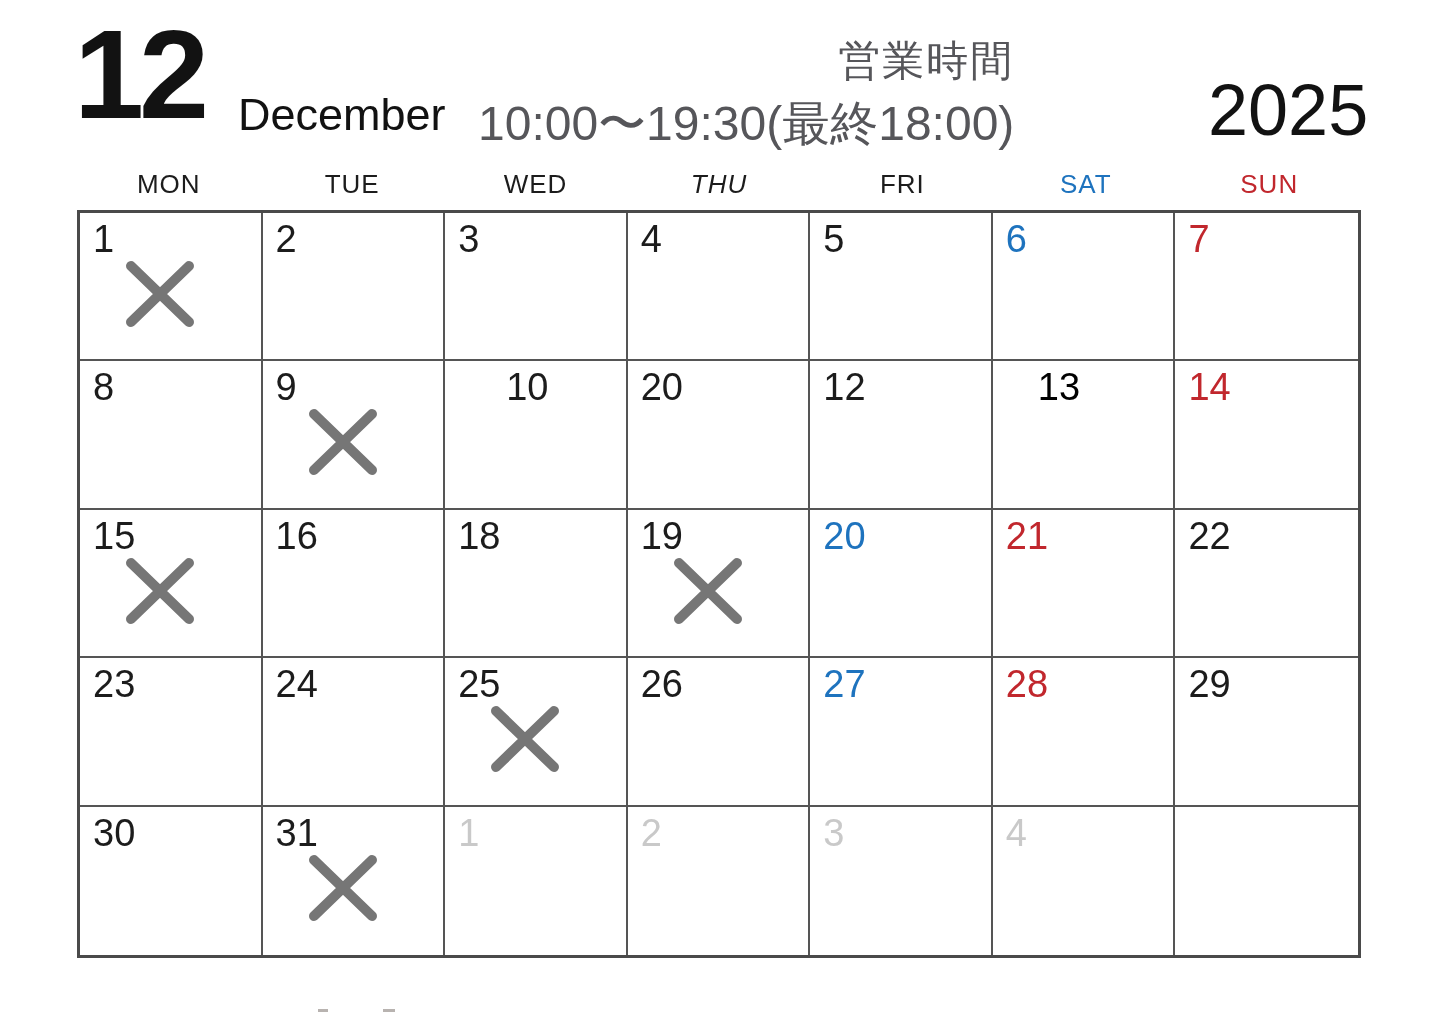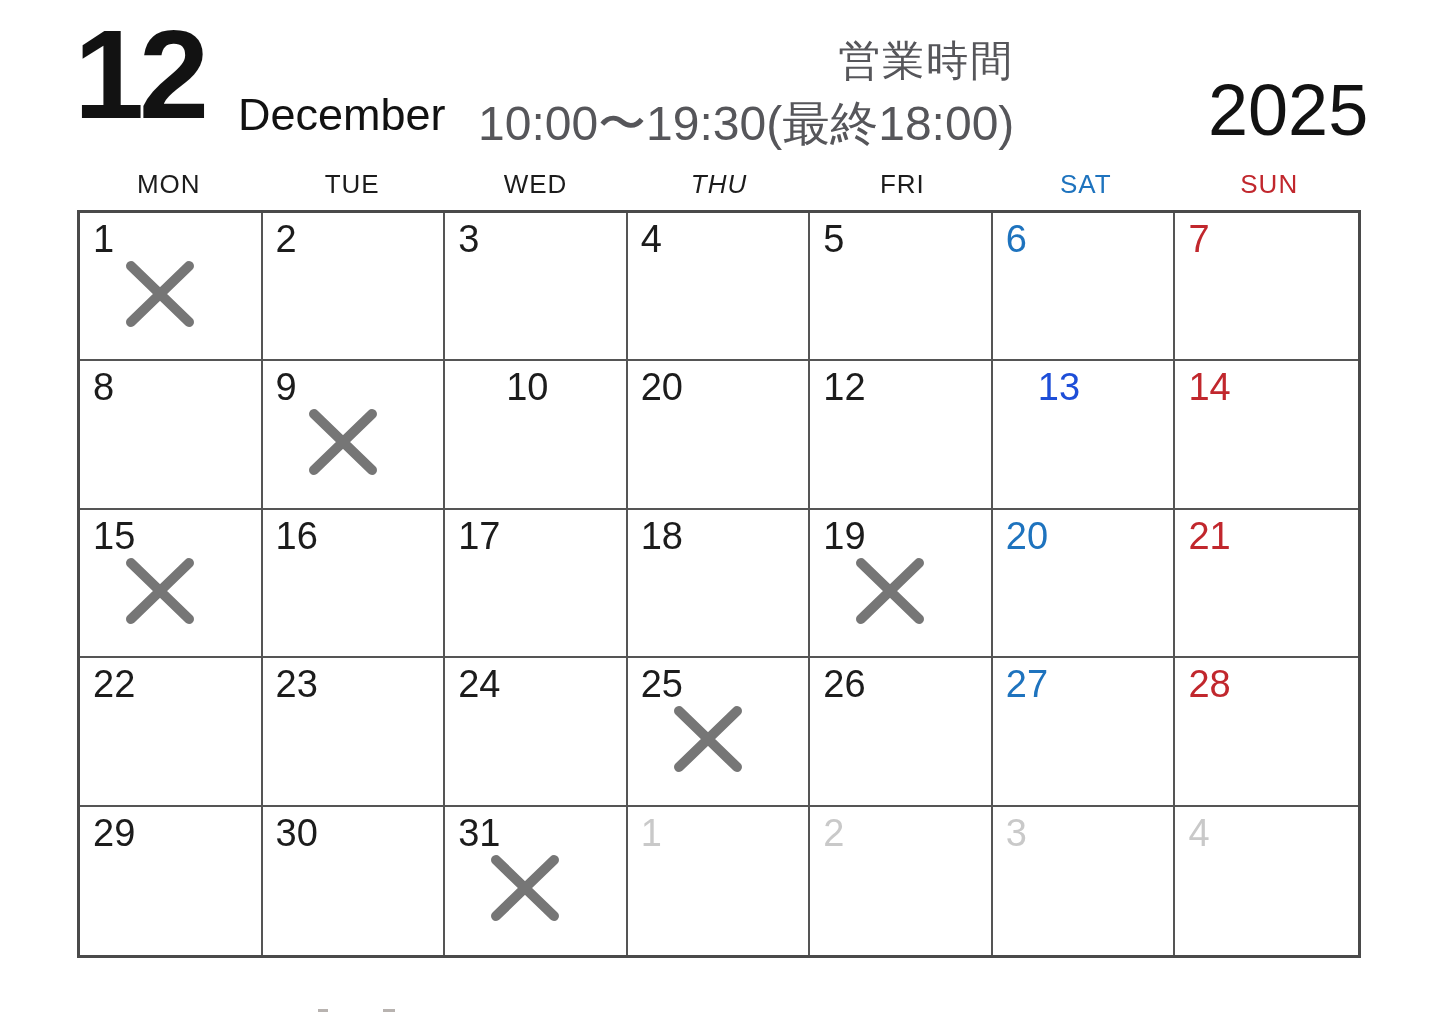--- a/index.html
+++ b/index.html
@@ -112,36 +112,33 @@
       <div class="cal-cell">
         <span class="day-number" style="color: rgb(28, 28, 28); margin-left: 48px;">10</span>
       </div>
       <div class="cal-cell">
         <span class="day-number" style="color: rgb(28, 28, 28);">20</span>
       </div>
       <div class="cal-cell">
         <span class="day-number" style="color: rgb(28, 28, 28);">12</span>
       </div>
       <div class="cal-cell">
-        <span class="day-number" style="color: #1d4ed8; padding-left: 45px;">13</span>
+        <span class="day-number" style="color: #000000; padding-left: 45px;">13</span>
       </div>
       <div class="cal-cell">
         <span class="day-number" style="color: rgb(193, 39, 45);">14</span>
       </div>
       <div class="cal-cell">
         <span class="day-number" style="color: rgb(28, 28, 28);">15</span>
         <svg width="80" height="78" viewBox="0 0 80 78" class="closed-x">
           <path d="M11 11 L69 67 M69 11 L11 67" stroke="#767676" stroke-width="10" stroke-linecap="round" fill="none"></path>
         </svg>
       </div>
       <div class="cal-cell">
         <span class="day-number" style="color: rgb(28, 28, 28);">16</span>
-      </div>
-      <div class="cal-cell">
-        <span class="day-number" style="color: rgb(28, 28, 28);">17</span>
       </div>
       <div class="cal-cell">
         <span class="day-number" style="color: rgb(28, 28, 28);">18</span>
       </div>
       <div class="cal-cell">
         <span class="day-number" style="color: rgb(28, 28, 28);">19</span>
         <svg width="80" height="78" viewBox="0 0 80 78" class="closed-x">
           <path d="M11 11 L69 67 M69 11 L11 67" stroke="#767676" stroke-width="10" stroke-linecap="round" fill="none"></path>
         </svg>
       </div>

